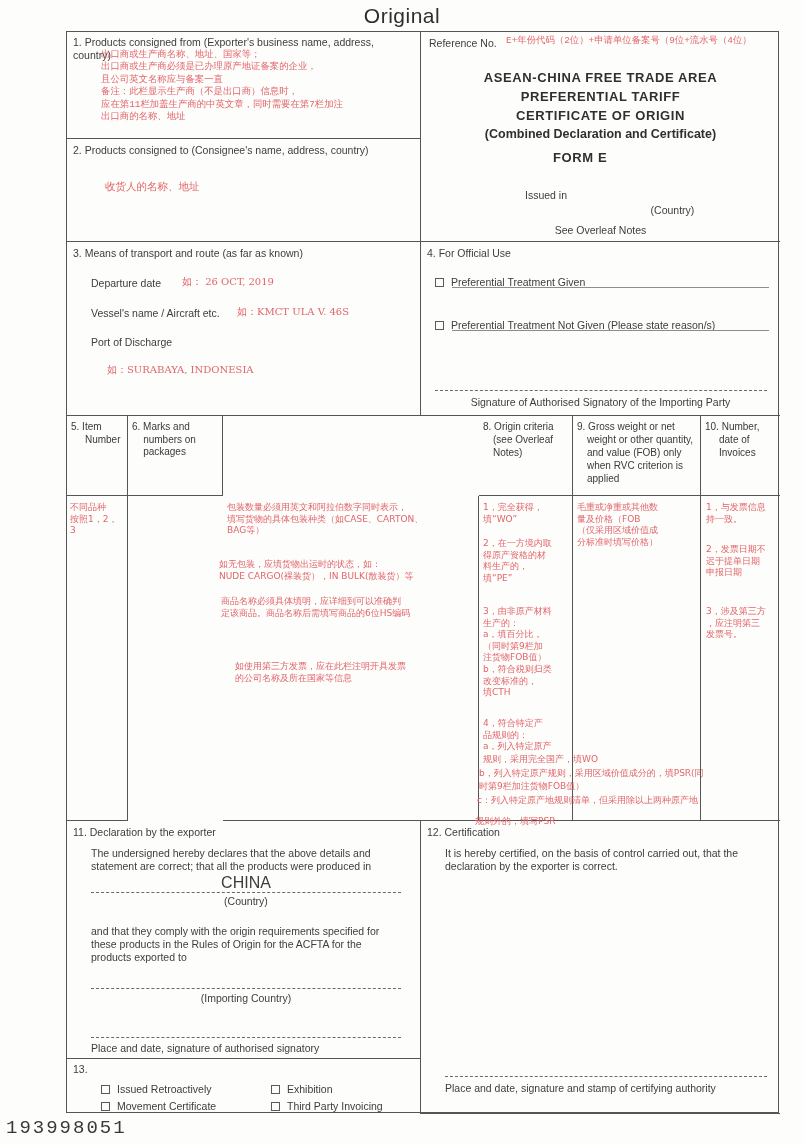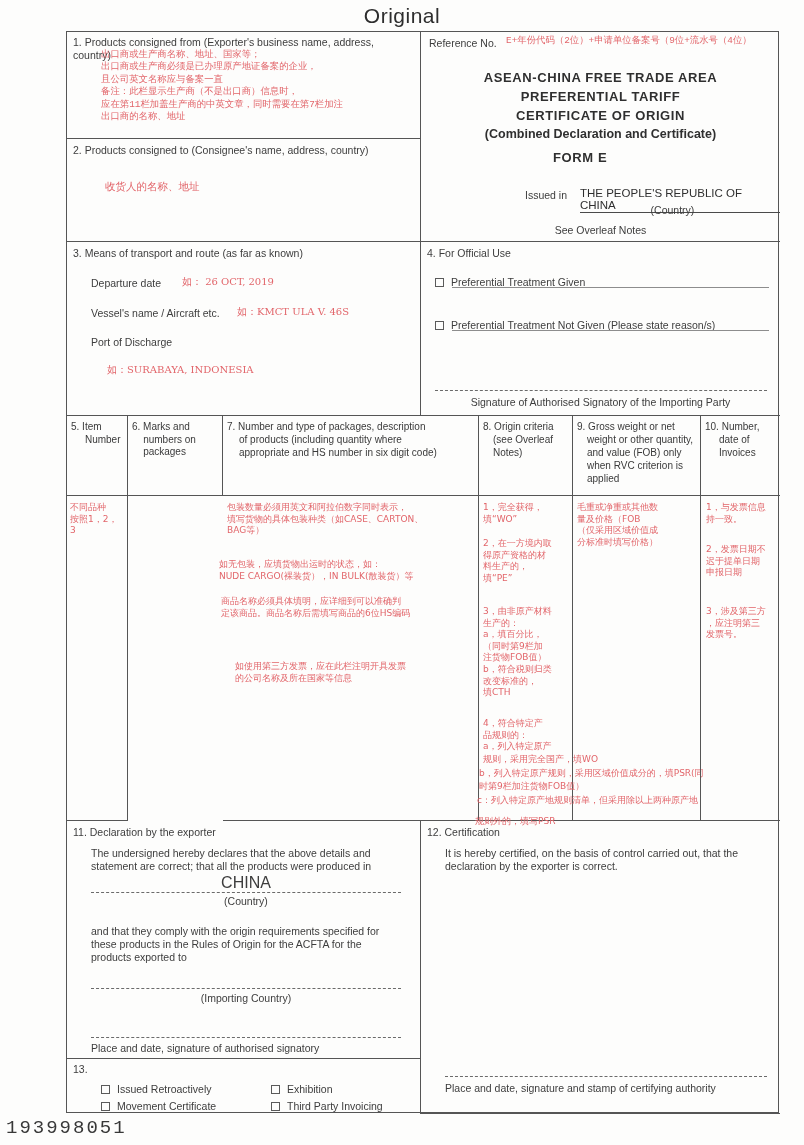--- a/index.html
+++ b/index.html
@@ -201,21 +201,20 @@
       <div class="red-sm" style="position:absolute;left:85px;top:3px;width:272px;">E+年份代码（2位）+申请单位备案号（9位+流水号（4位）</div>
 
       <div class="hdr-blk ctr" style="position:absolute;left:0;top:38px;width:359px;">ASEAN-CHINA  FREE  TRADE  AREA</div>
       <div class="hdr-blk ctr" style="position:absolute;left:0;top:57px;width:359px;">PREFERENTIAL  TARIFF</div>
       <div class="hdr-blk ctr" style="position:absolute;left:0;top:76px;width:359px;">CERTIFICATE  OF  ORIGIN</div>
       <div class="ctr bold" style="position:absolute;left:0;top:95px;width:359px;font-size:12.5px;color:#2f2f2f;">(Combined Declaration and Certificate)</div>
 
       <div class="bold" style="position:absolute;left:132px;top:118px;font-size:13px;letter-spacing:0.6px;color:#2f2f2f;">FORM  E</div>
 
       <div class="lbl" style="position:absolute;left:104px;top:157px;">Issued in</div>
-      <div style="position:absolute;left:159px;top:155px;font-size:11.5px;color:#2f2f2f;border-bottom:1.1px solid #4a4a4a;padding-bottom:1px;">THE PEOPLE'S REPUBLIC OF CHINA</div>
       <div class="lbl ctr" style="position:absolute;left:159px;top:172px;width:185px;">(Country)</div>
 
       <div class="lbl ctr" style="position:absolute;left:0;top:192px;width:359px;">See Overleaf Notes</div>
     </div>
 
     <div class="cell bb" style="left:354px;top:210px;width:359px;height:174px;">
       <div class="lbl" style="position:absolute;left:6px;top:5px;">4. For Official Use</div>
 
       <div style="position:absolute;left:14px;top:30px;width:330px;">
         <span class="chk"></span><span class="lbl">Preferential Treatment Given</span>
@@ -232,25 +231,20 @@
     </div>
 
     <div class="cell br bb" style="left:0;top:384px;width:61px;height:80px;">
       <div class="lbl-sm" style="position:absolute;left:4px;top:5px;white-space:pre-wrap;">5. Item
      Number</div>
     </div>
     <div class="cell br bb" style="left:61px;top:384px;width:95px;height:80px;">
       <div class="lbl-sm" style="position:absolute;left:4px;top:5px;white-space:pre-wrap;">6. Marks and
     numbers on
     packages</div>
-    </div>
-    <div class="cell br bb" style="left:156px;top:384px;width:256px;height:80px;">
-      <div class="lbl-sm" style="position:absolute;left:4px;top:5px;">7. Number and type of packages, description</div>
-      <div class="lbl-sm" style="position:absolute;left:16px;top:18px;">of products (including quantity where</div>
-      <div class="lbl-sm" style="position:absolute;left:16px;top:31px;">appropriate and HS number in six digit code)</div>
     </div>
     <div class="cell br bb" style="left:412px;top:384px;width:94px;height:80px;">
       <div class="lbl-sm" style="position:absolute;left:4px;top:5px;">8. Origin criteria</div>
       <div class="lbl-sm" style="position:absolute;left:14px;top:18px;">(see Overleaf</div>
       <div class="lbl-sm" style="position:absolute;left:14px;top:31px;">Notes)</div>
     </div>
     <div class="cell br bb" style="left:506px;top:384px;width:128px;height:80px;">
       <div class="lbl-sm" style="position:absolute;left:4px;top:5px;">9. Gross weight or net</div>
       <div class="lbl-sm" style="position:absolute;left:14px;top:18px;">weight or other quantity,</div>
       <div class="lbl-sm" style="position:absolute;left:14px;top:31px;">and value (FOB) only</div>

